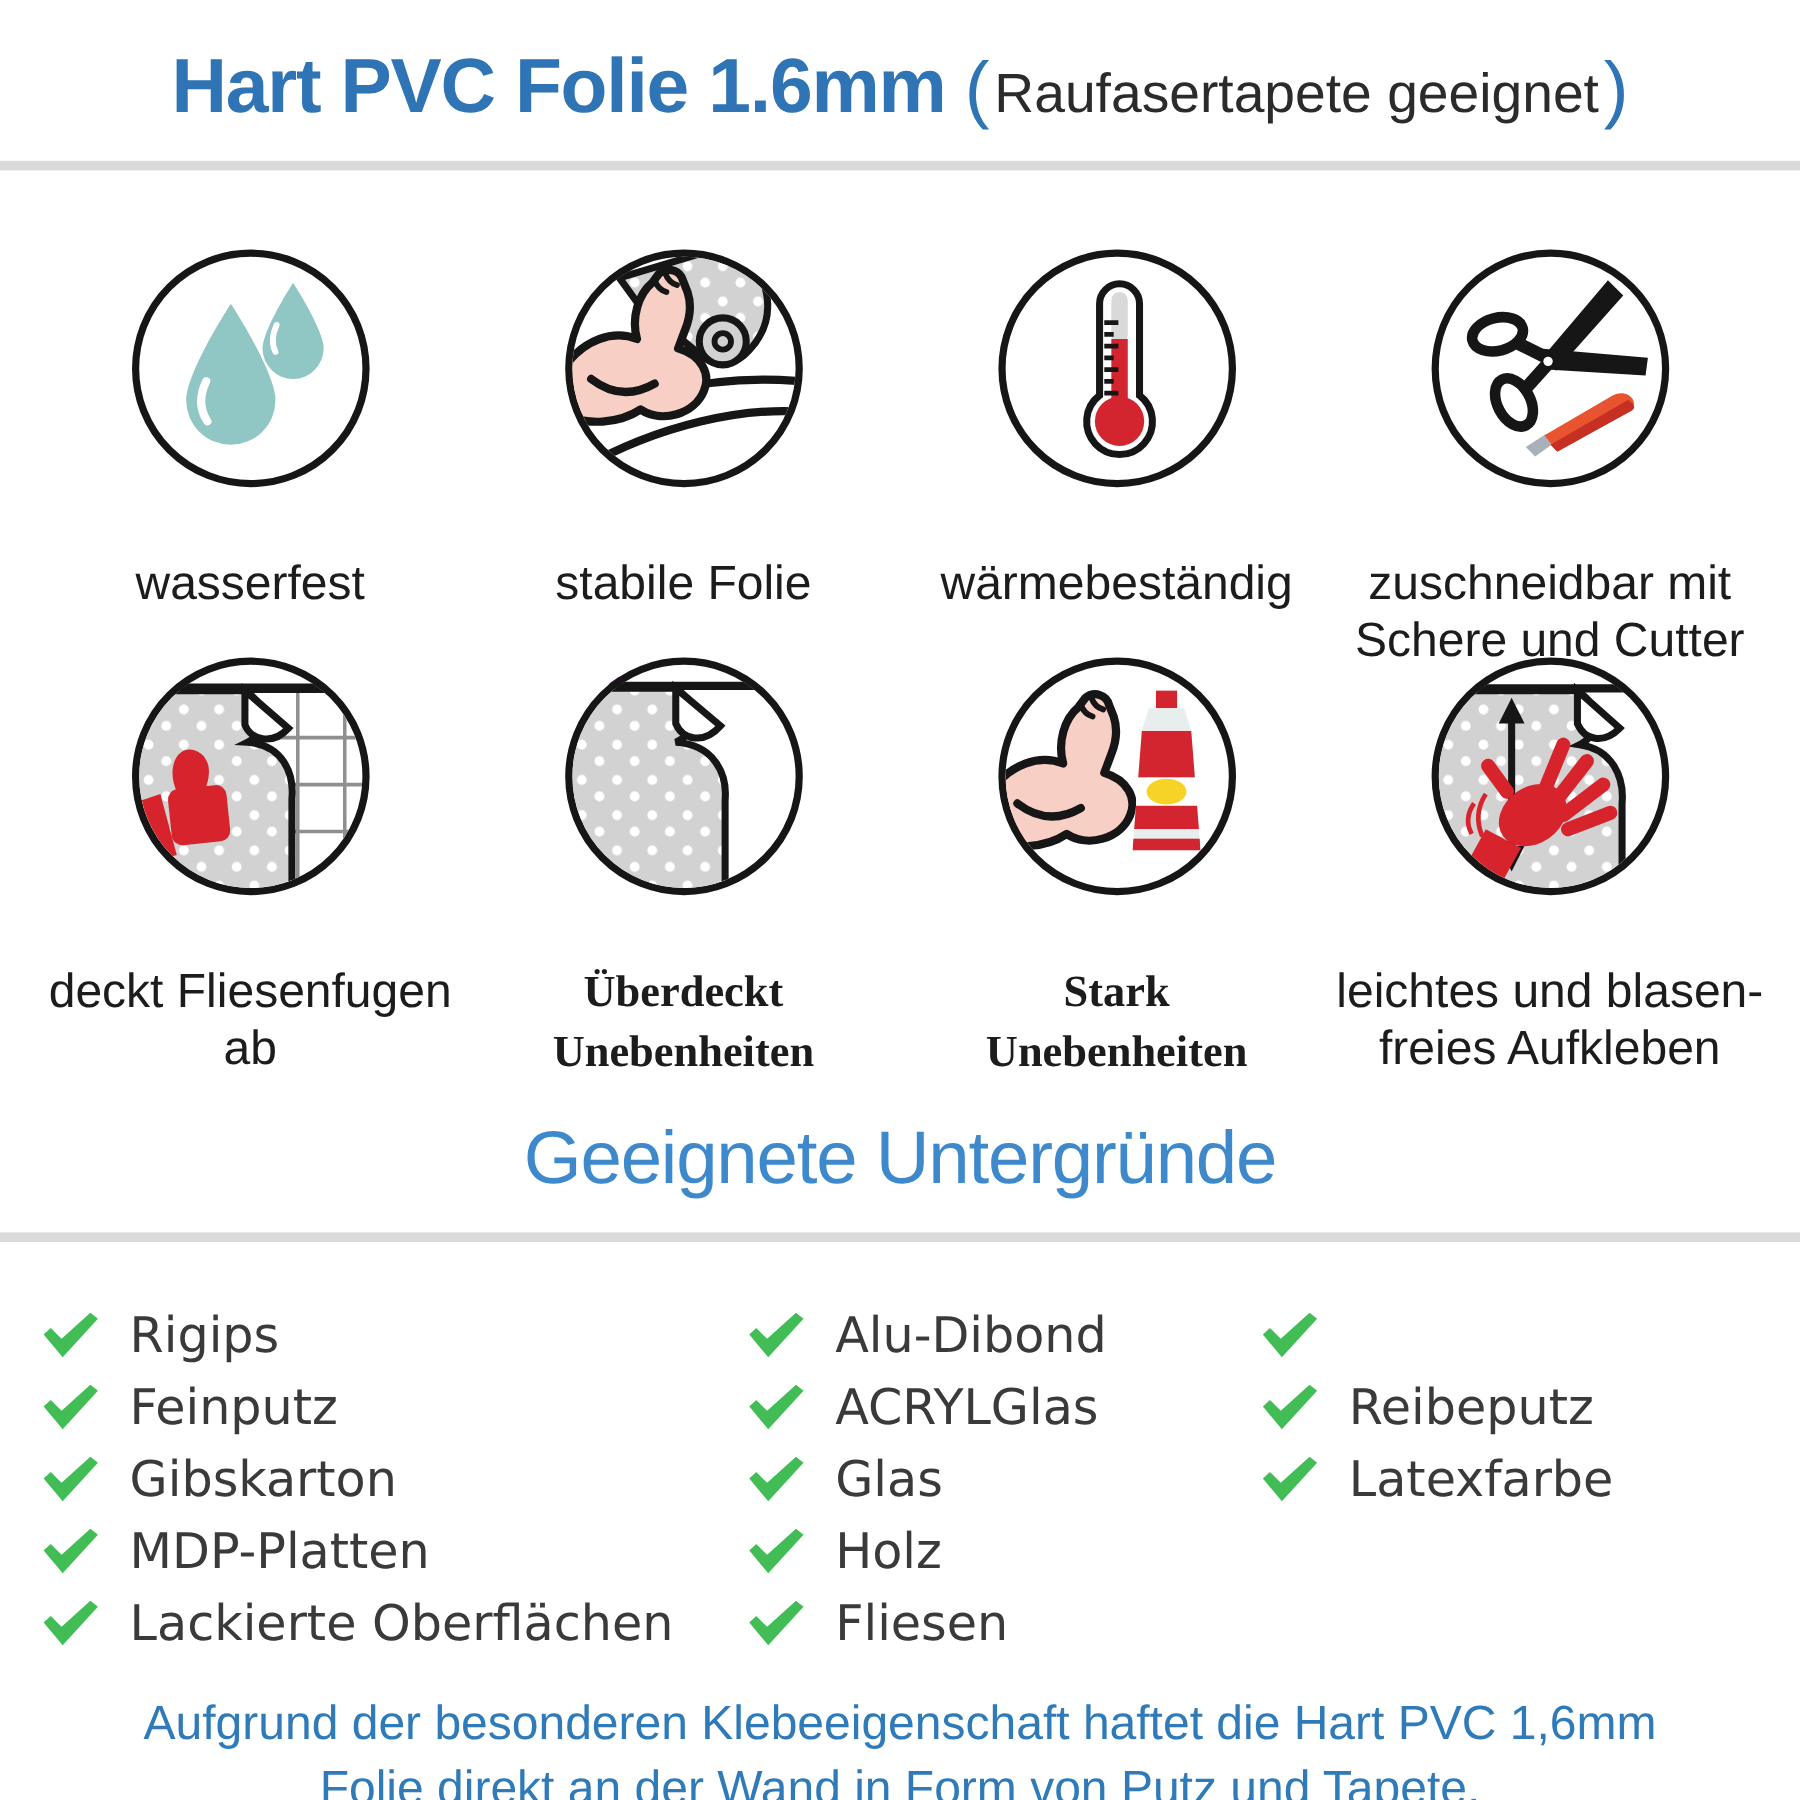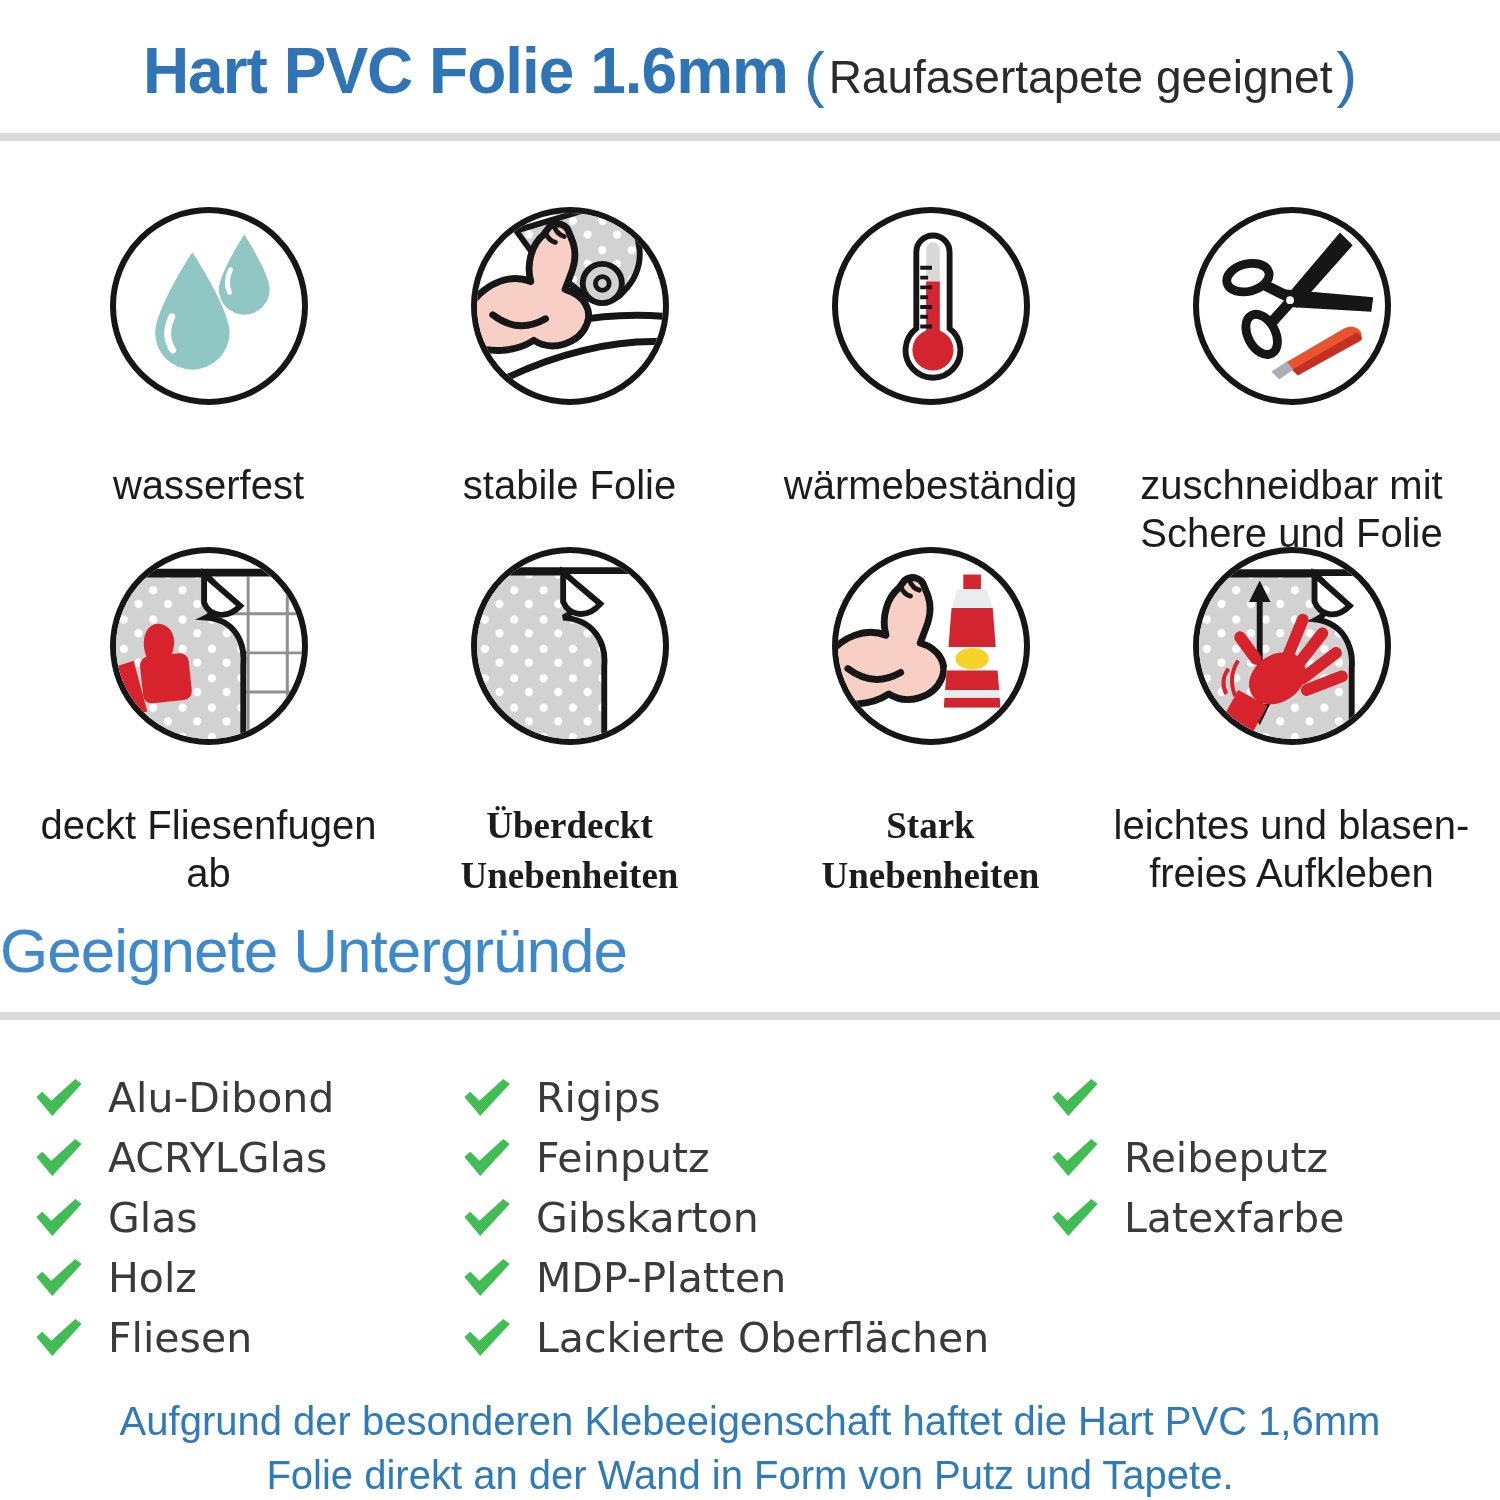--- a/index.html
+++ b/index.html
@@ -20,21 +20,21 @@
   .features{display:grid;grid-template-columns:repeat(4,1fr);padding:66px 28px 0;}
   .feature{display:flex;flex-direction:column;align-items:center;height:340px;gap:40px;}
   .circle{width:186px;height:186px;border:6px solid #161616;border-radius:50%;
           overflow:hidden;background:#fff;flex:none;}
   .circle svg{width:100%;height:100%;display:block;}
   .f-label{margin-top:16px;font-size:40px;line-height:1.2;color:#1c1c1c;text-align:center;}
   .f-label.alt{font-family:Liberation Serif, serif;font-size:37px;font-weight:600;line-height:1.35;}
   .f-sub{margin-top:6px;font-size:43px;color:#a21caf;text-align:center;}
 
   
-  .sub-heading{margin-top:28px;font-size:62px;color:#3D89CB;letter-spacing:-1px;}
+  .sub-heading{margin-top:42px;text-align:center;font-size:62px;color:#3D89CB;letter-spacing:-1px;}
   .substrates{display:flex;padding:0 36px;margin-top:48px;}
   .sub-col{display:flex;flex-direction:column;}
   .sub-col.c1{width:588px;}
   .sub-col.c2{width:428px;}
   .sub-col.c3{flex:1;}
   .sub-item{display:flex;align-items:center;gap:26px;height:60px;
             font-family:"DejaVu Sans",sans-serif;font-size:41px;color:#3A3A3A;}
   .check{width:46px;height:38px;flex:none;}
 
   
@@ -125,21 +125,21 @@
           <line x1="68" y1="74" x2="92" y2="86" stroke="#161616" stroke-width="11"></line>
           <line x1="74" y1="112" x2="92" y2="92" stroke="#161616" stroke-width="11"></line>
           <ellipse cx="50" cy="66" rx="22" ry="14" fill="none" stroke="#161616" stroke-width="9" transform="rotate(-14 50 66)"></ellipse>
           <ellipse cx="64" cy="124" rx="14" ry="22" fill="none" stroke="#161616" stroke-width="9" transform="rotate(-28 64 124)"></ellipse>
           <circle cx="93" cy="89" r="4" fill="#fff"></circle>
           <polygon points="74,162 91,151 96,160 82,170" fill="#A9B0B8"></polygon>
           <path d="M90,152 L148,118 C159,112 171,121 164,131 L100,165 Z" fill="#E8542F"></path>
           <path d="M95,160 L161,122 C167,126 168,129 164,131 L101,166 Z" fill="#C63022"></path>
         </svg>
       </div>
-      <div class="f-label"><span>zuschneidbar mit</span><br><span>Schere und Folie</span></div>
+      <div class="f-label"><span>zuschneidbar mit</span><br><span>Schere und Cutter</span></div>
     </div>
 
     <div class="feature">
       <div class="circle">
         <svg viewBox="0 0 190 190">
           <g stroke="#8f8f8f" stroke-width="3">
             <line x1="95" y1="24" x2="95" y2="190"></line>
               <line x1="135" y1="24" x2="135" y2="190"></line>
             <line x1="175" y1="24" x2="175" y2="190"></line>
             <line x1="50" y1="62" x2="192" y2="62"></line>
@@ -217,20 +217,52 @@
         </svg>
       </div>
       <div class="f-label"><span>leichtes und blasen-</span><br><span>freies Aufkleben</span></div>
     </div>
   </div>
 
   <div class="sub-heading">Geeignete Untergründe</div>
   <div class="divider second"></div>
 
   <div class="substrates">
+    <div class="sub-col c1">
+      <div class="sub-item">
+          <svg class="check" viewBox="0 0 100 84">
+            <polygon points="0,40 13,28 33,48 86,0 100,11 35,82" fill="#42BD55"></polygon>
+          </svg>
+          <span>Rigips</span>
+        </div>
+      <div class="sub-item">
+          <svg class="check" viewBox="0 0 100 84">
+            <polygon points="0,40 13,28 33,48 86,0 100,11 35,82" fill="#42BD55"></polygon>
+          </svg>
+          <span>Feinputz</span>
+        </div>
+      <div class="sub-item">
+          <svg class="check" viewBox="0 0 100 84">
+            <polygon points="0,40 13,28 33,48 86,0 100,11 35,82" fill="#42BD55"></polygon>
+          </svg>
+          <span>Gibskarton</span>
+        </div>
+      <div class="sub-item">
+          <svg class="check" viewBox="0 0 100 84">
+            <polygon points="0,40 13,28 33,48 86,0 100,11 35,82" fill="#42BD55"></polygon>
+          </svg>
+          <span>MDP-Platten</span>
+        </div>
+      <div class="sub-item">
+          <svg class="check" viewBox="0 0 100 84">
+            <polygon points="0,40 13,28 33,48 86,0 100,11 35,82" fill="#42BD55"></polygon>
+          </svg>
+          <span>Lackierte Oberflächen</span>
+        </div>
+    </div>
     <div class="sub-col c2">
       <div class="sub-item">
           <svg class="check" viewBox="0 0 100 84">
             <polygon points="0,40 13,28 33,48 86,0 100,11 35,82" fill="#42BD55"></polygon>
           </svg>
           <span>Alu-Dibond</span>
         </div>
       <div class="sub-item">
           <svg class="check" viewBox="0 0 100 84">
             <polygon points="0,40 13,28 33,48 86,0 100,11 35,82" fill="#42BD55"></polygon>
@@ -247,52 +279,20 @@
           <svg class="check" viewBox="0 0 100 84">
             <polygon points="0,40 13,28 33,48 86,0 100,11 35,82" fill="#42BD55"></polygon>
           </svg>
           <span>Holz</span>
         </div>
       <div class="sub-item">
           <svg class="check" viewBox="0 0 100 84">
             <polygon points="0,40 13,28 33,48 86,0 100,11 35,82" fill="#42BD55"></polygon>
           </svg>
           <span>Fliesen</span>
-        </div>
-    </div>
-    <div class="sub-col c1">
-      <div class="sub-item">
-          <svg class="check" viewBox="0 0 100 84">
-            <polygon points="0,40 13,28 33,48 86,0 100,11 35,82" fill="#42BD55"></polygon>
-          </svg>
-          <span>Rigips</span>
-        </div>
-      <div class="sub-item">
-          <svg class="check" viewBox="0 0 100 84">
-            <polygon points="0,40 13,28 33,48 86,0 100,11 35,82" fill="#42BD55"></polygon>
-          </svg>
-          <span>Feinputz</span>
-        </div>
-      <div class="sub-item">
-          <svg class="check" viewBox="0 0 100 84">
-            <polygon points="0,40 13,28 33,48 86,0 100,11 35,82" fill="#42BD55"></polygon>
-          </svg>
-          <span>Gibskarton</span>
-        </div>
-      <div class="sub-item">
-          <svg class="check" viewBox="0 0 100 84">
-            <polygon points="0,40 13,28 33,48 86,0 100,11 35,82" fill="#42BD55"></polygon>
-          </svg>
-          <span>MDP-Platten</span>
-        </div>
-      <div class="sub-item">
-          <svg class="check" viewBox="0 0 100 84">
-            <polygon points="0,40 13,28 33,48 86,0 100,11 35,82" fill="#42BD55"></polygon>
-          </svg>
-          <span>Lackierte Oberflächen</span>
         </div>
     </div>
     <div class="sub-col c3">
       <div class="sub-item">
           <svg class="check" viewBox="0 0 100 84">
             <polygon points="0,40 13,28 33,48 86,0 100,11 35,82" fill="#42BD55"></polygon>
           </svg>
         </div>
       <div class="sub-item">
           <svg class="check" viewBox="0 0 100 84">

